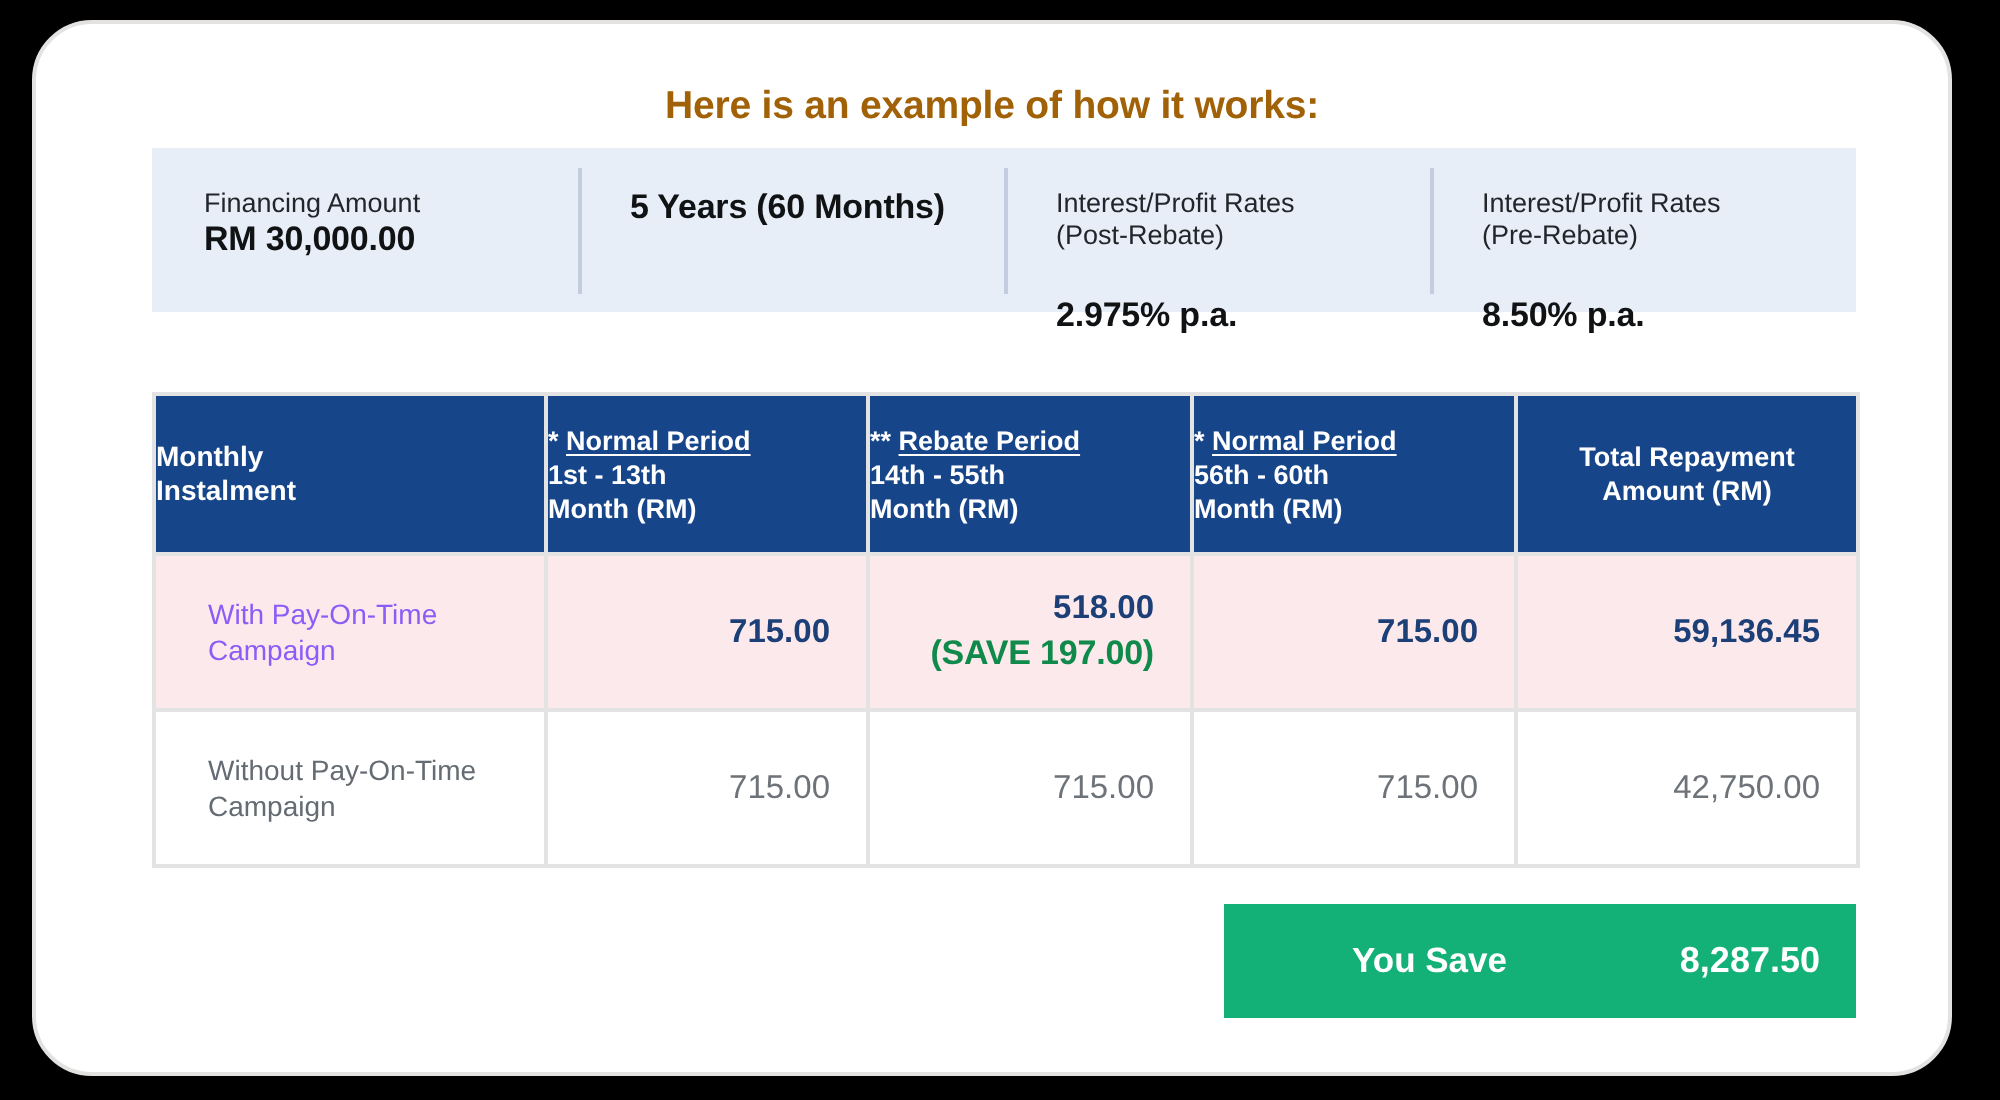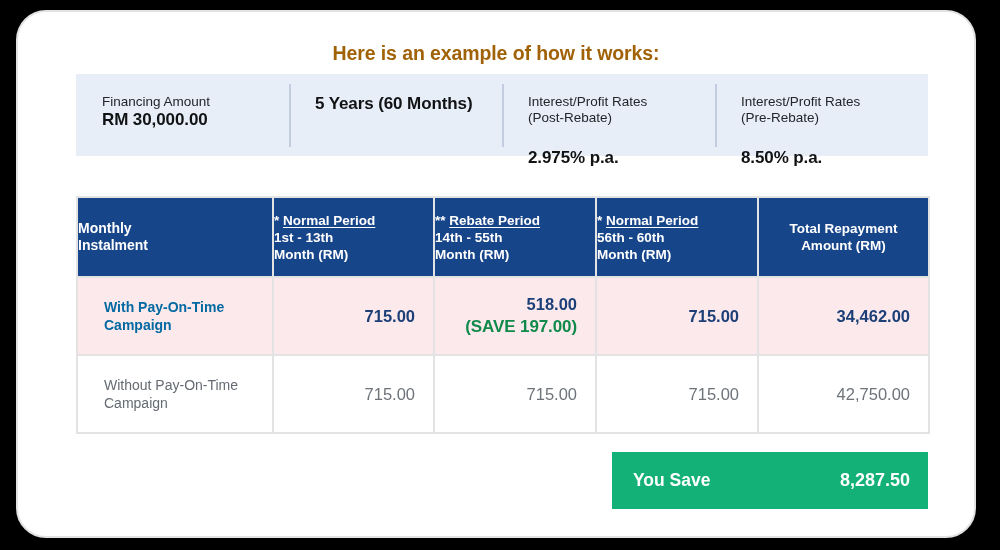--- a/index.html
+++ b/index.html
@@ -139,22 +139,22 @@
   tr.row-highlight td { background: #fce9ec; }
   tr.row-plain td { background: #ffffff; }
 
   td.row-label {
     text-align: left;
     padding-left: 26px;
     font-size: 14px;
     line-height: 18px;
   }
   tr.row-highlight td.row-label {
-    color: #0369a1;
-    font-weight: bold;
+    color: #8b5cf6;
+    font-weight: normal;
     margin-left: 28px;
   }
   tr.row-plain td.row-label {
     color: #656b72;
     font-weight: normal;
   }
 
   td.num {
     text-align: right;
     padding-right: 18px;
@@ -184,21 +184,21 @@
     top: 440px;
     width: 316px;
     height: 57px;
     background: #13b178;
     display: flex;
     align-items: center;
     color: #ffffff;
   }
   .you-save-label {
     flex: 0 0 auto;
-    margin-left: 21px;
+    margin-left: 64px;
     font-size: 17.5px;
     font-weight: bold;
   }
   .you-save-value {
     flex: 1 1 auto;
     text-align: right;
     padding-right: 18px;
     font-size: 18px;
     font-weight: bold;
   }
@@ -282,21 +282,21 @@
           <td class="row-label">
             <span>With Pay-On-Time</span><br>
             <span>Campaign</span>
           </td>
           <td class="num">715.00</td>
           <td class="num">
             <span>518.00</span>
             <span class="save-note">(SAVE 197.00)</span>
           </td>
           <td class="num">715.00</td>
-          <td class="num">34,462.00</td>
+          <td class="num">59,136.45</td>
         </tr>
 
         <tr class="row-plain">
           <td class="row-label">
             <span>Without Pay-On-Time</span><br>
             <span>Campaign</span>
           </td>
           <td class="num">715.00</td>
           <td class="num">715.00</td>
           <td class="num">715.00</td>

